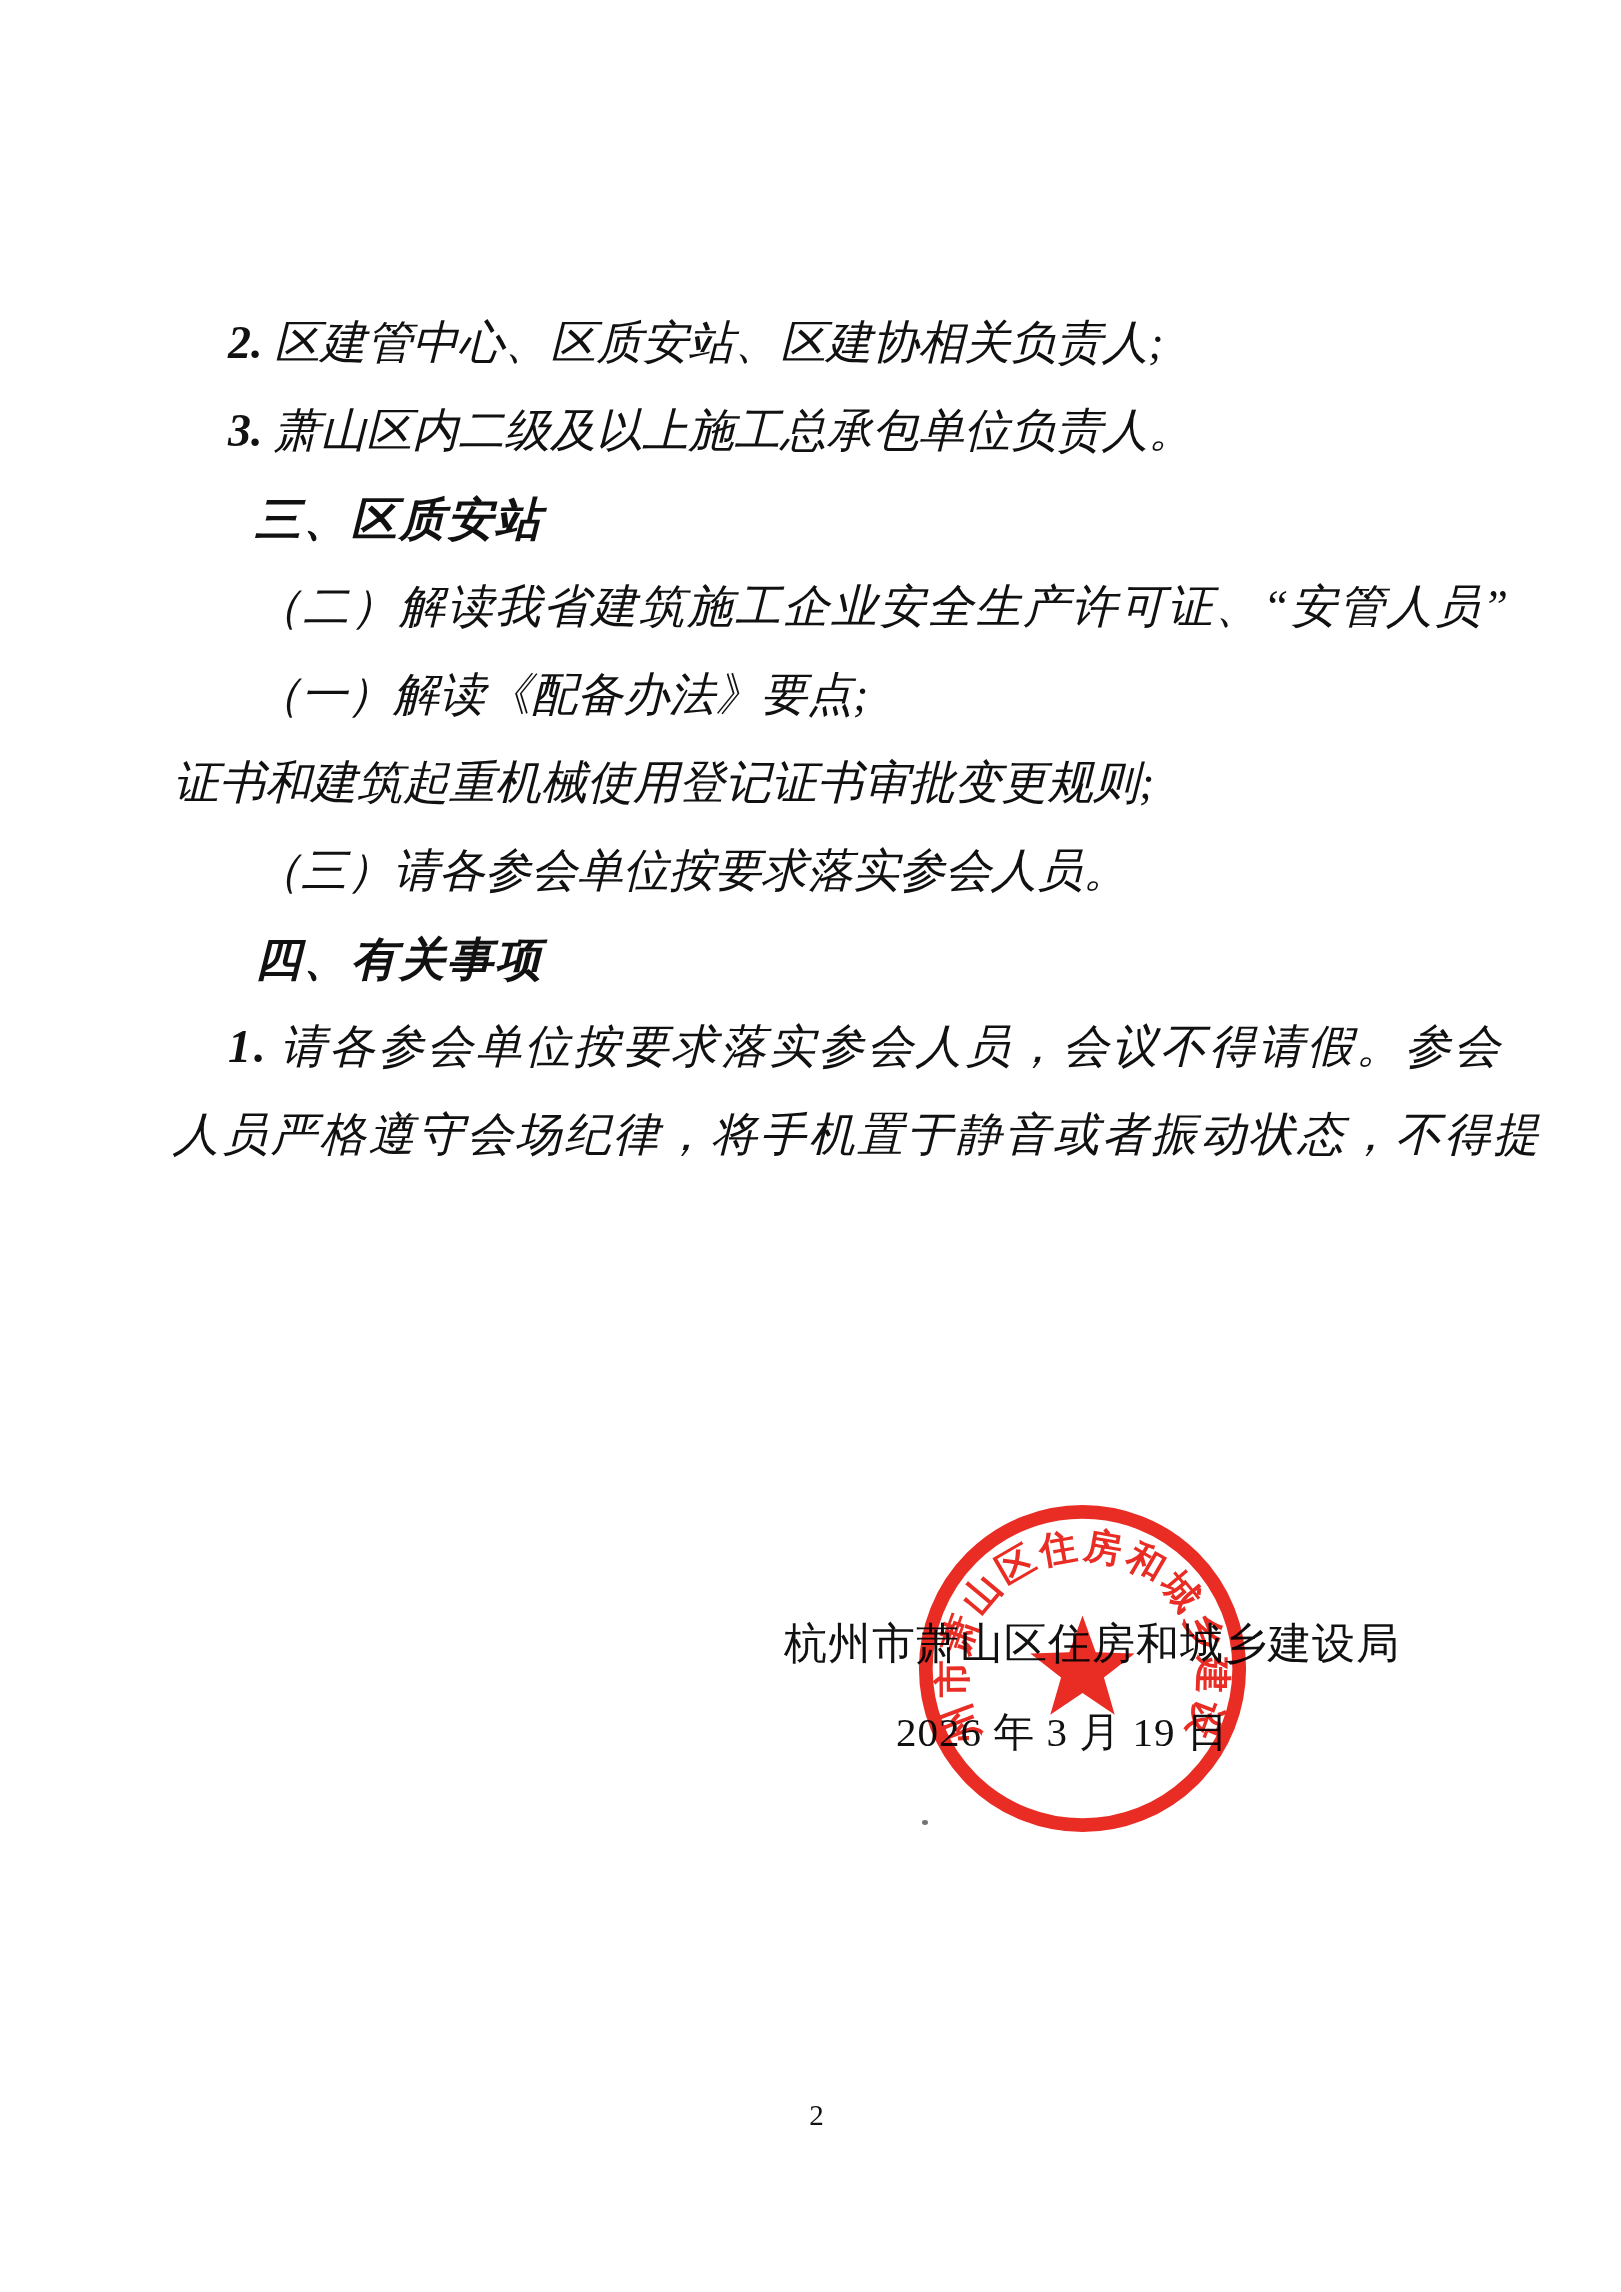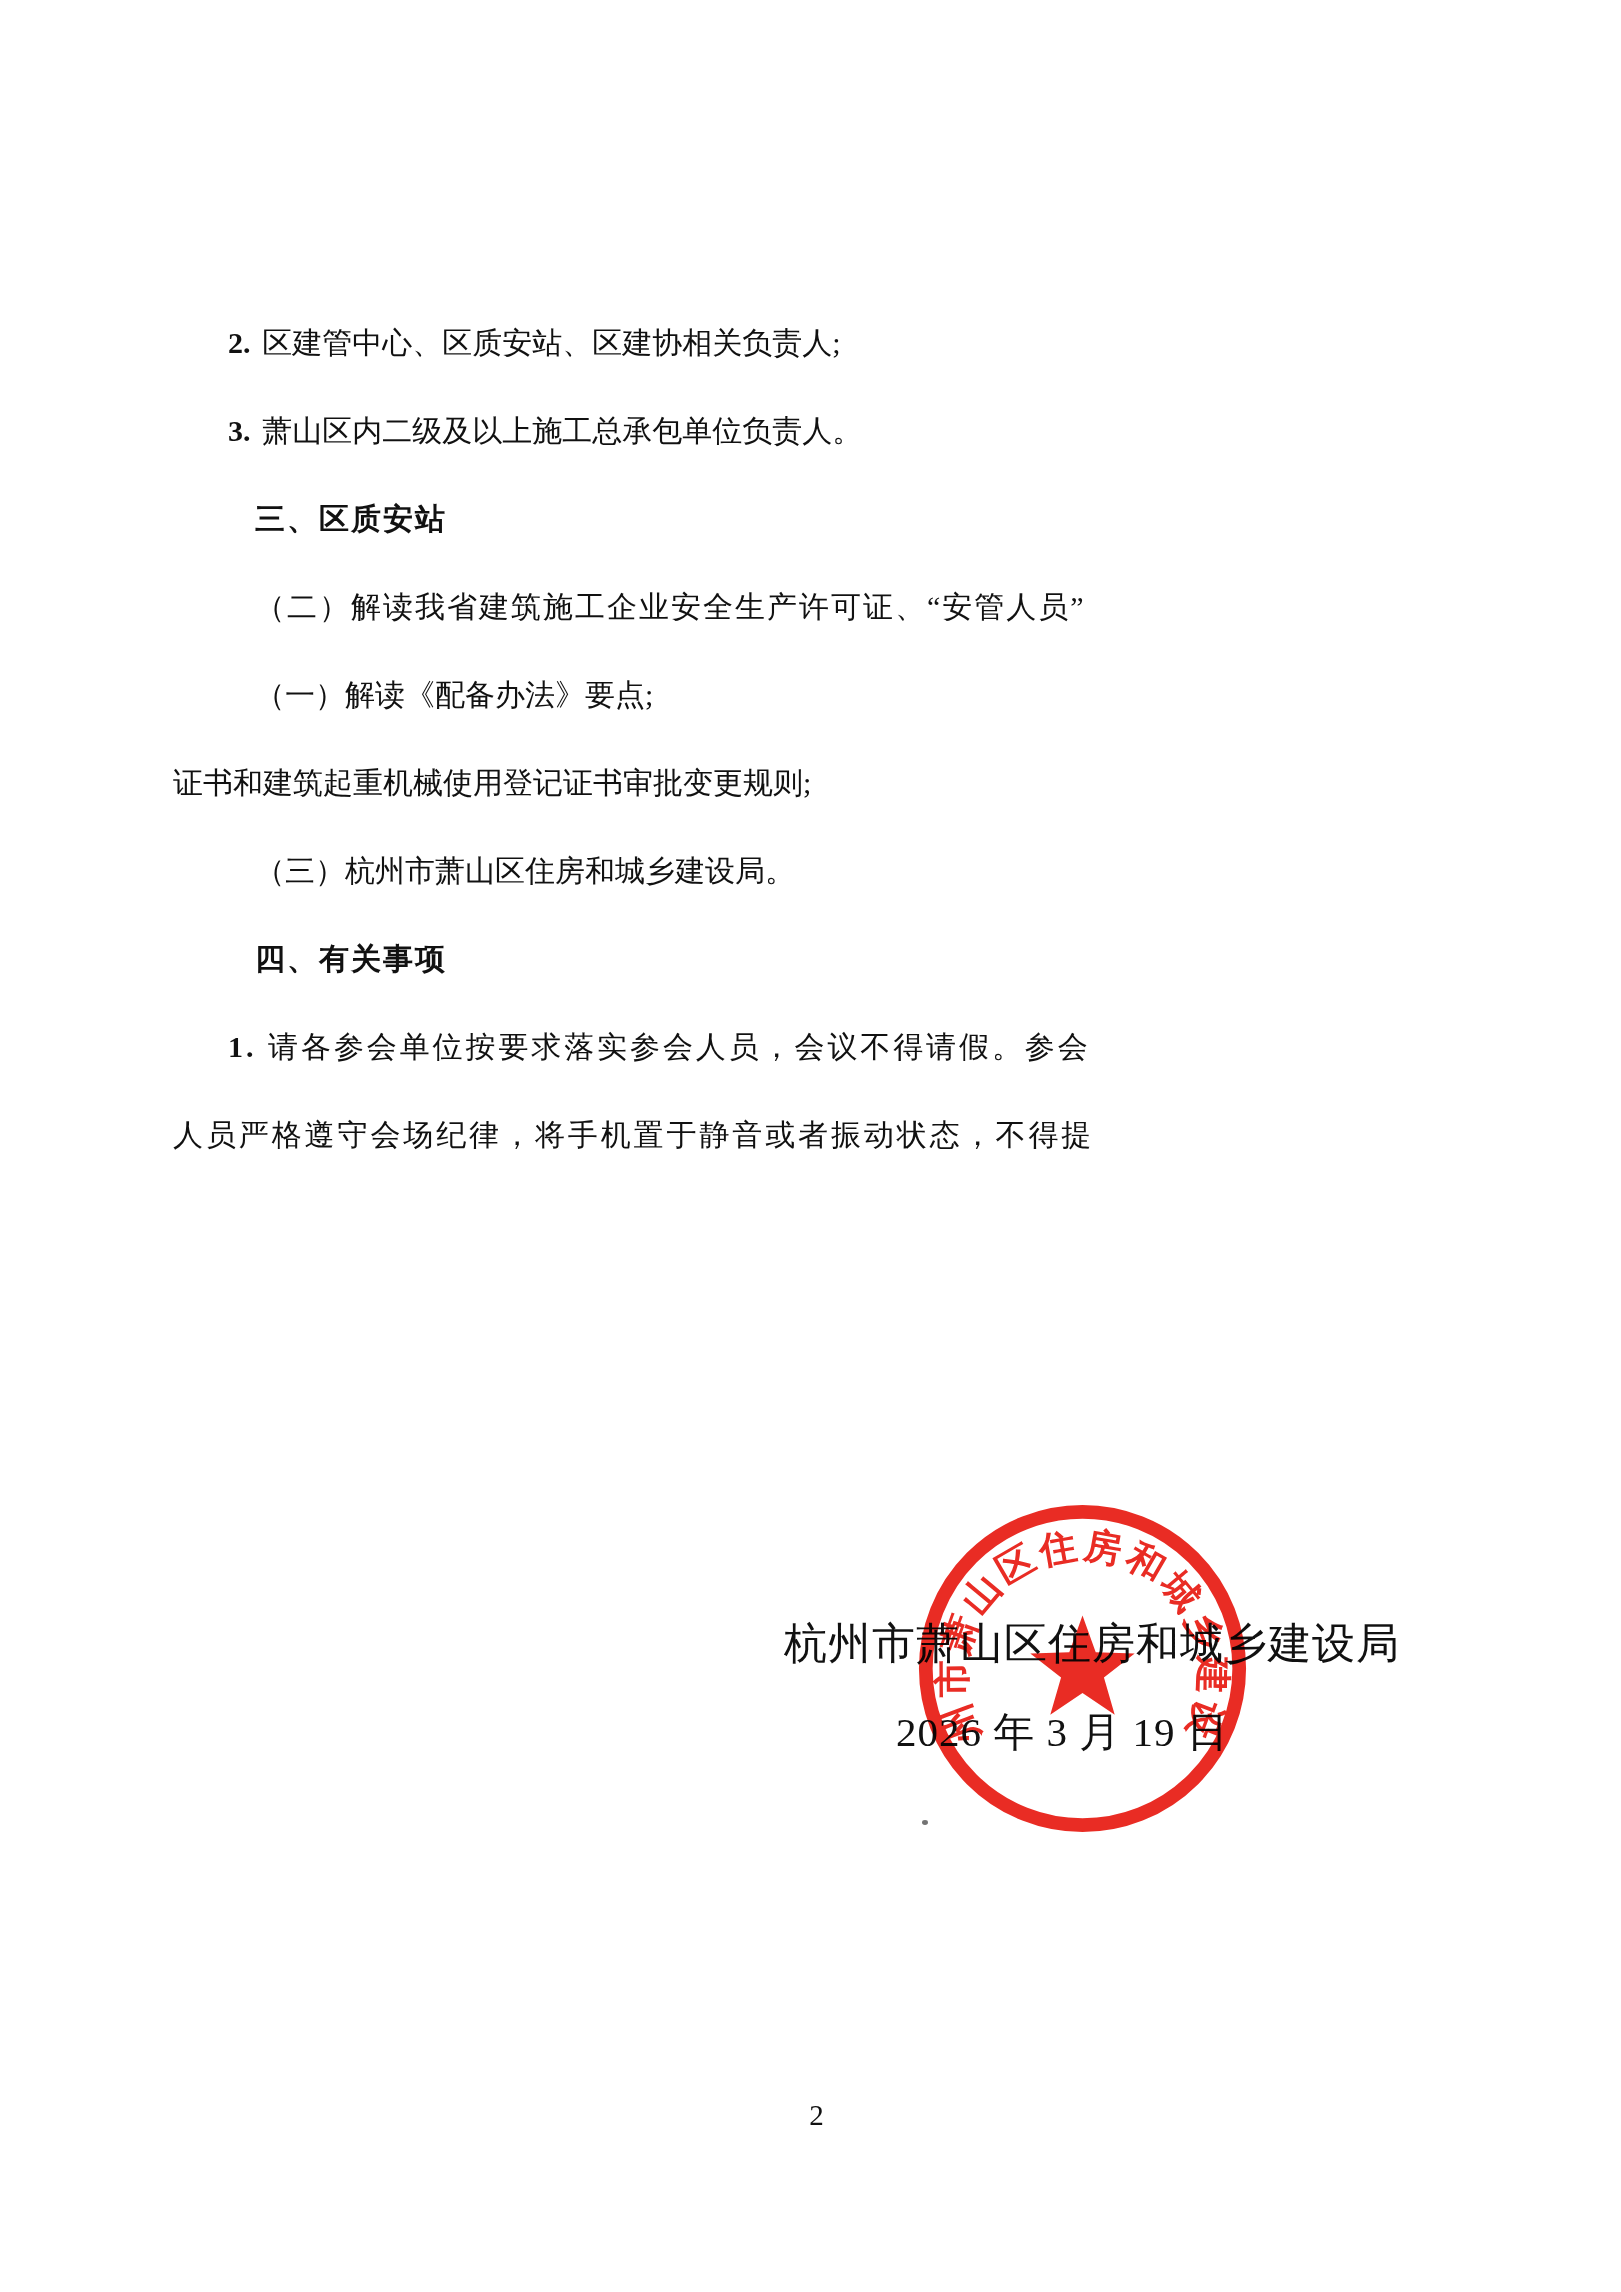--- a/index.html
+++ b/index.html
@@ -13,22 +13,23 @@
     overflow:hidden;
   }
   .doc {
     position:absolute;
     left:173px; top:299px;
     width:1259px;
   }
   .line {
     height:88px;
     line-height:88px;
-    font-size:30px;
+    font-size:46px;
     white-space:nowrap;
+    font-style:italic;
   }
   .indent { padding-left:82px; }
   .indent-num { padding-left:55px; }
   .num { font-weight:bold; margin-right:11.8px; font-family:"Liberation Serif", serif; }
   .heading {
     font-weight:bold;
     font-family:"Liberation Sans", sans-serif;
     letter-spacing:2px;
   }
   .sp2 { letter-spacing:2px; }
@@ -85,21 +86,21 @@
 
 <div class="page">
 
   <div class="doc">
     <div class="line indent-num"><span class="num">2.</span><span>区建管中心、区质安站、区建协相关负责人;</span></div>
     <div class="line indent-num"><span class="num">3.</span><span>萧山区内二级及以上施工总承包单位负责人。</span></div>
     <div class="line indent heading"><span>三、区质安站</span></div>
     <div class="line indent sp2"><span>（二）解读我省建筑施工企业安全生产许可证、“安管人员”</span></div>
     <div class="line indent"><span>（一）解读《配备办法》要点;</span></div>
     <div class="line"><span>证书和建筑起重机械使用登记证书审批变更规则;</span></div>
-    <div class="line indent"><span>（三）杭州市萧山区住房和城乡建设局。</span></div>
+    <div class="line indent"><span>（三）请各参会单位按要求落实参会人员。</span></div>
     <div class="line indent heading"><span>四、有关事项</span></div>
     <div class="line indent-num sp3"><span class="num">1.</span><span>请各参会单位按要求落实参会人员，会议不得请假。参会</span></div>
     <div class="line sp3"><span>人员严格遵守会场纪律，将手机置于静音或者振动状态，不得提</span></div>
   </div>
 
   <div class="signature-line">杭州市萧山区住房和城乡建设局</div>
   <div class="date-line">2026 年 3 月 19 日</div>
 
   <div class="seal">
     <svg viewBox="0 0 340 340" xmlns="http://www.w3.org/2000/svg">

